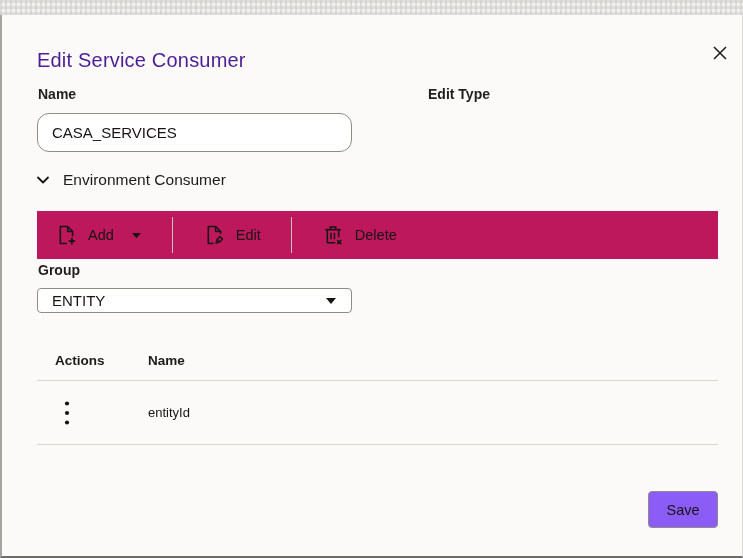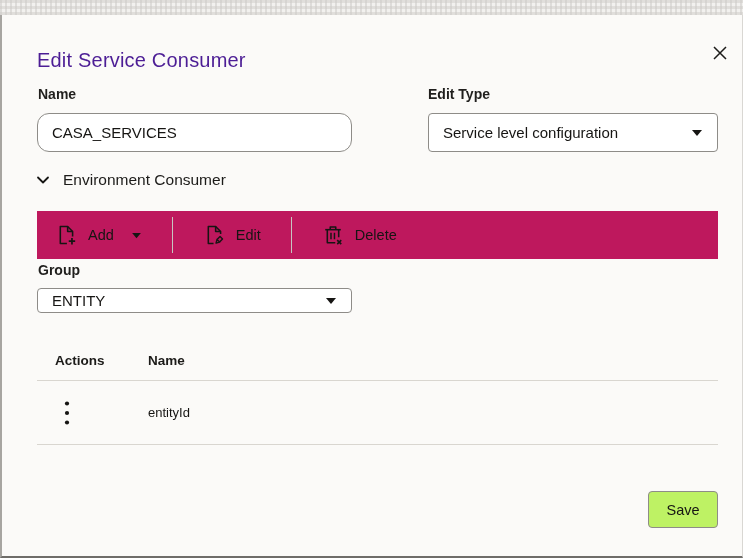--- a/index.html
+++ b/index.html
@@ -102,21 +102,21 @@
   }
   .t-row .td{ font-size:13px; color:#161513; }
   .kebab-btn{
     background:none; border:none; cursor:pointer;
     width:24px; height:32px; margin-left:18px;
     display:flex; align-items:center; justify-content:center;
   }
 
   .save-btn{
     top:476px; left:646px; width:70px; height:37px;
-    background:#bef264; border:1px solid #8e8c88; border-radius:4px;
+    background:#8b5cf6; border:1px solid #8e8c88; border-radius:4px;
     font-family:inherit; font-size:14.5px; color:#161513; cursor:pointer;
   }
 
   svg{ display:block; }
 </style>
 </head>
 <body>
 
 <div class="top-strip"></div>
 
@@ -129,28 +129,20 @@
       <svg width="20" height="20" viewBox="0 0 20 20">
         <path d="M4 4 L16 16 M16 4 L4 16" stroke="#1c1b19" stroke-width="1.5" fill="none"></path>
       </svg>
     </span>
   </button>
 
   <div class="abs field-label lbl-name">Name</div>
   <input class="abs text-input" value="CASA_SERVICES" style="">
 
   <div class="abs field-label lbl-audit">Edit Type</div>
-  <div class="abs select sel-audit">
-    <span class="select-value">Service level configuration</span>
-    <span>
-      <svg width="12" height="8" viewBox="0 0 12 8">
-          <polygon points="1,1 11,1 6,7" fill="#161513"></polygon>
-        </svg>
-    </span>
-  </div>
 
   <button class="abs section-header">
     <span>
       <svg width="16" height="16" viewBox="0 0 16 16">
         <path d="M3 5.5 L8 10.5 L13 5.5" stroke="#161513" stroke-width="1.8" fill="none" stroke-linecap="round" stroke-linejoin="round"></path>
       </svg>
     </span>
     <span class="section-label">Environment Consumer</span>
   </button>
 

